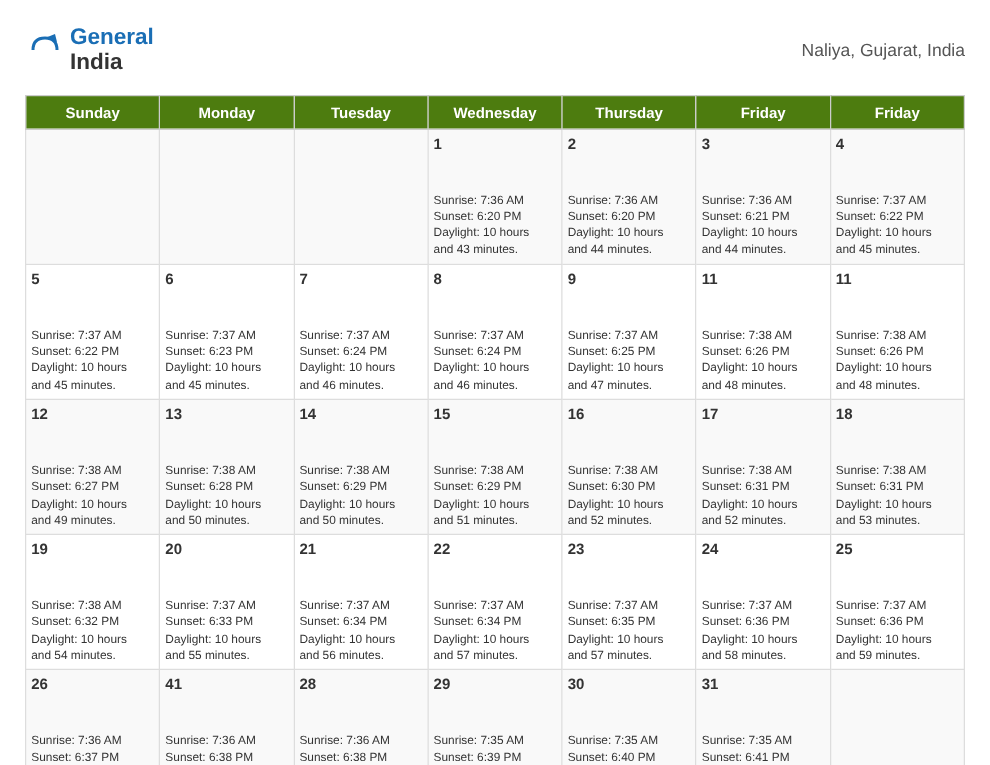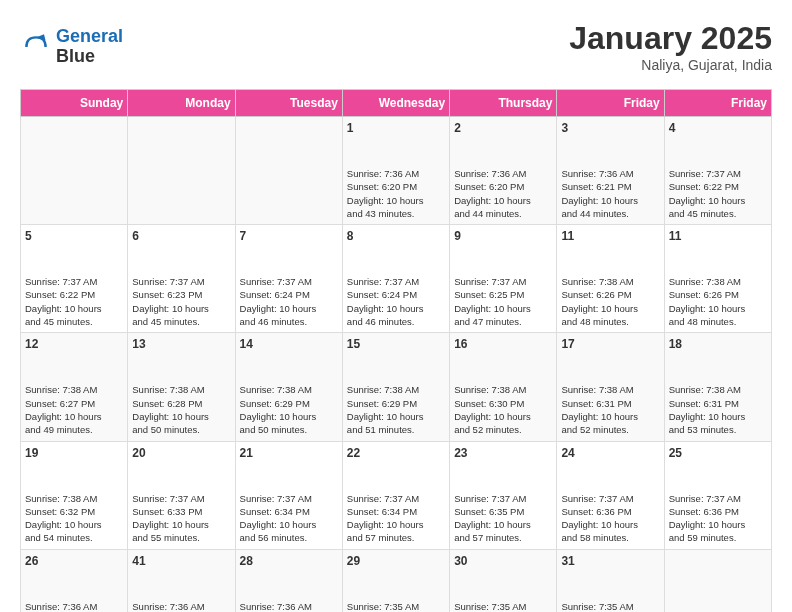--- a/index.html
+++ b/index.html
@@ -45,26 +45,26 @@
     .title-block p {
       font-size: 14px;
       color: #555;
     }
     table {
       width: 100%;
       border-collapse: collapse;
       table-layout: fixed;
     }
     thead tr th {
-      background-color: #ec4899;
+      background-color: #4d7c0f;
       color: #fff;
       font-size: 12px;
       font-weight: bold;
       padding: 6px 4px;
-      text-align: right;
+      text-align: center;
       border: 1px solid #ccc;
     }
     tbody tr td {
       vertical-align: top;
       padding: 4px 4px;
       font-size: 10px;
       color: #333;
       border: 1px solid #ddd;
       height: 80px;
     }
@@ -90,25 +90,24 @@
 <body>
 
 <div class="header">
   <div class="logo">
     <svg class="logo-icon" viewBox="0 0 40 40" xmlns="http://www.w3.org/2000/svg">
       <path d="M8 20 Q8 8 20 8 Q32 8 32 20" fill="none" stroke="#1a6eb5" stroke-width="3"></path>
       <path d="M20 8 L30 4 L32 12 Z" fill="#1a6eb5"></path>
     </svg>
     <div class="logo-text">
       <div><span>General</span></div>
-      <div>Blue</div>
+      <div>India</div>
     </div>
   </div>
   <div class="title-block">
-    <h1>January 2025</h1>
     <p>Naliya, Gujarat, India</p>
   </div>
 </div>
 
 <table>
   <thead>
     <tr>
     <th>Sunday</th>
         <th>Monday</th>
         <th>Tuesday</th>

